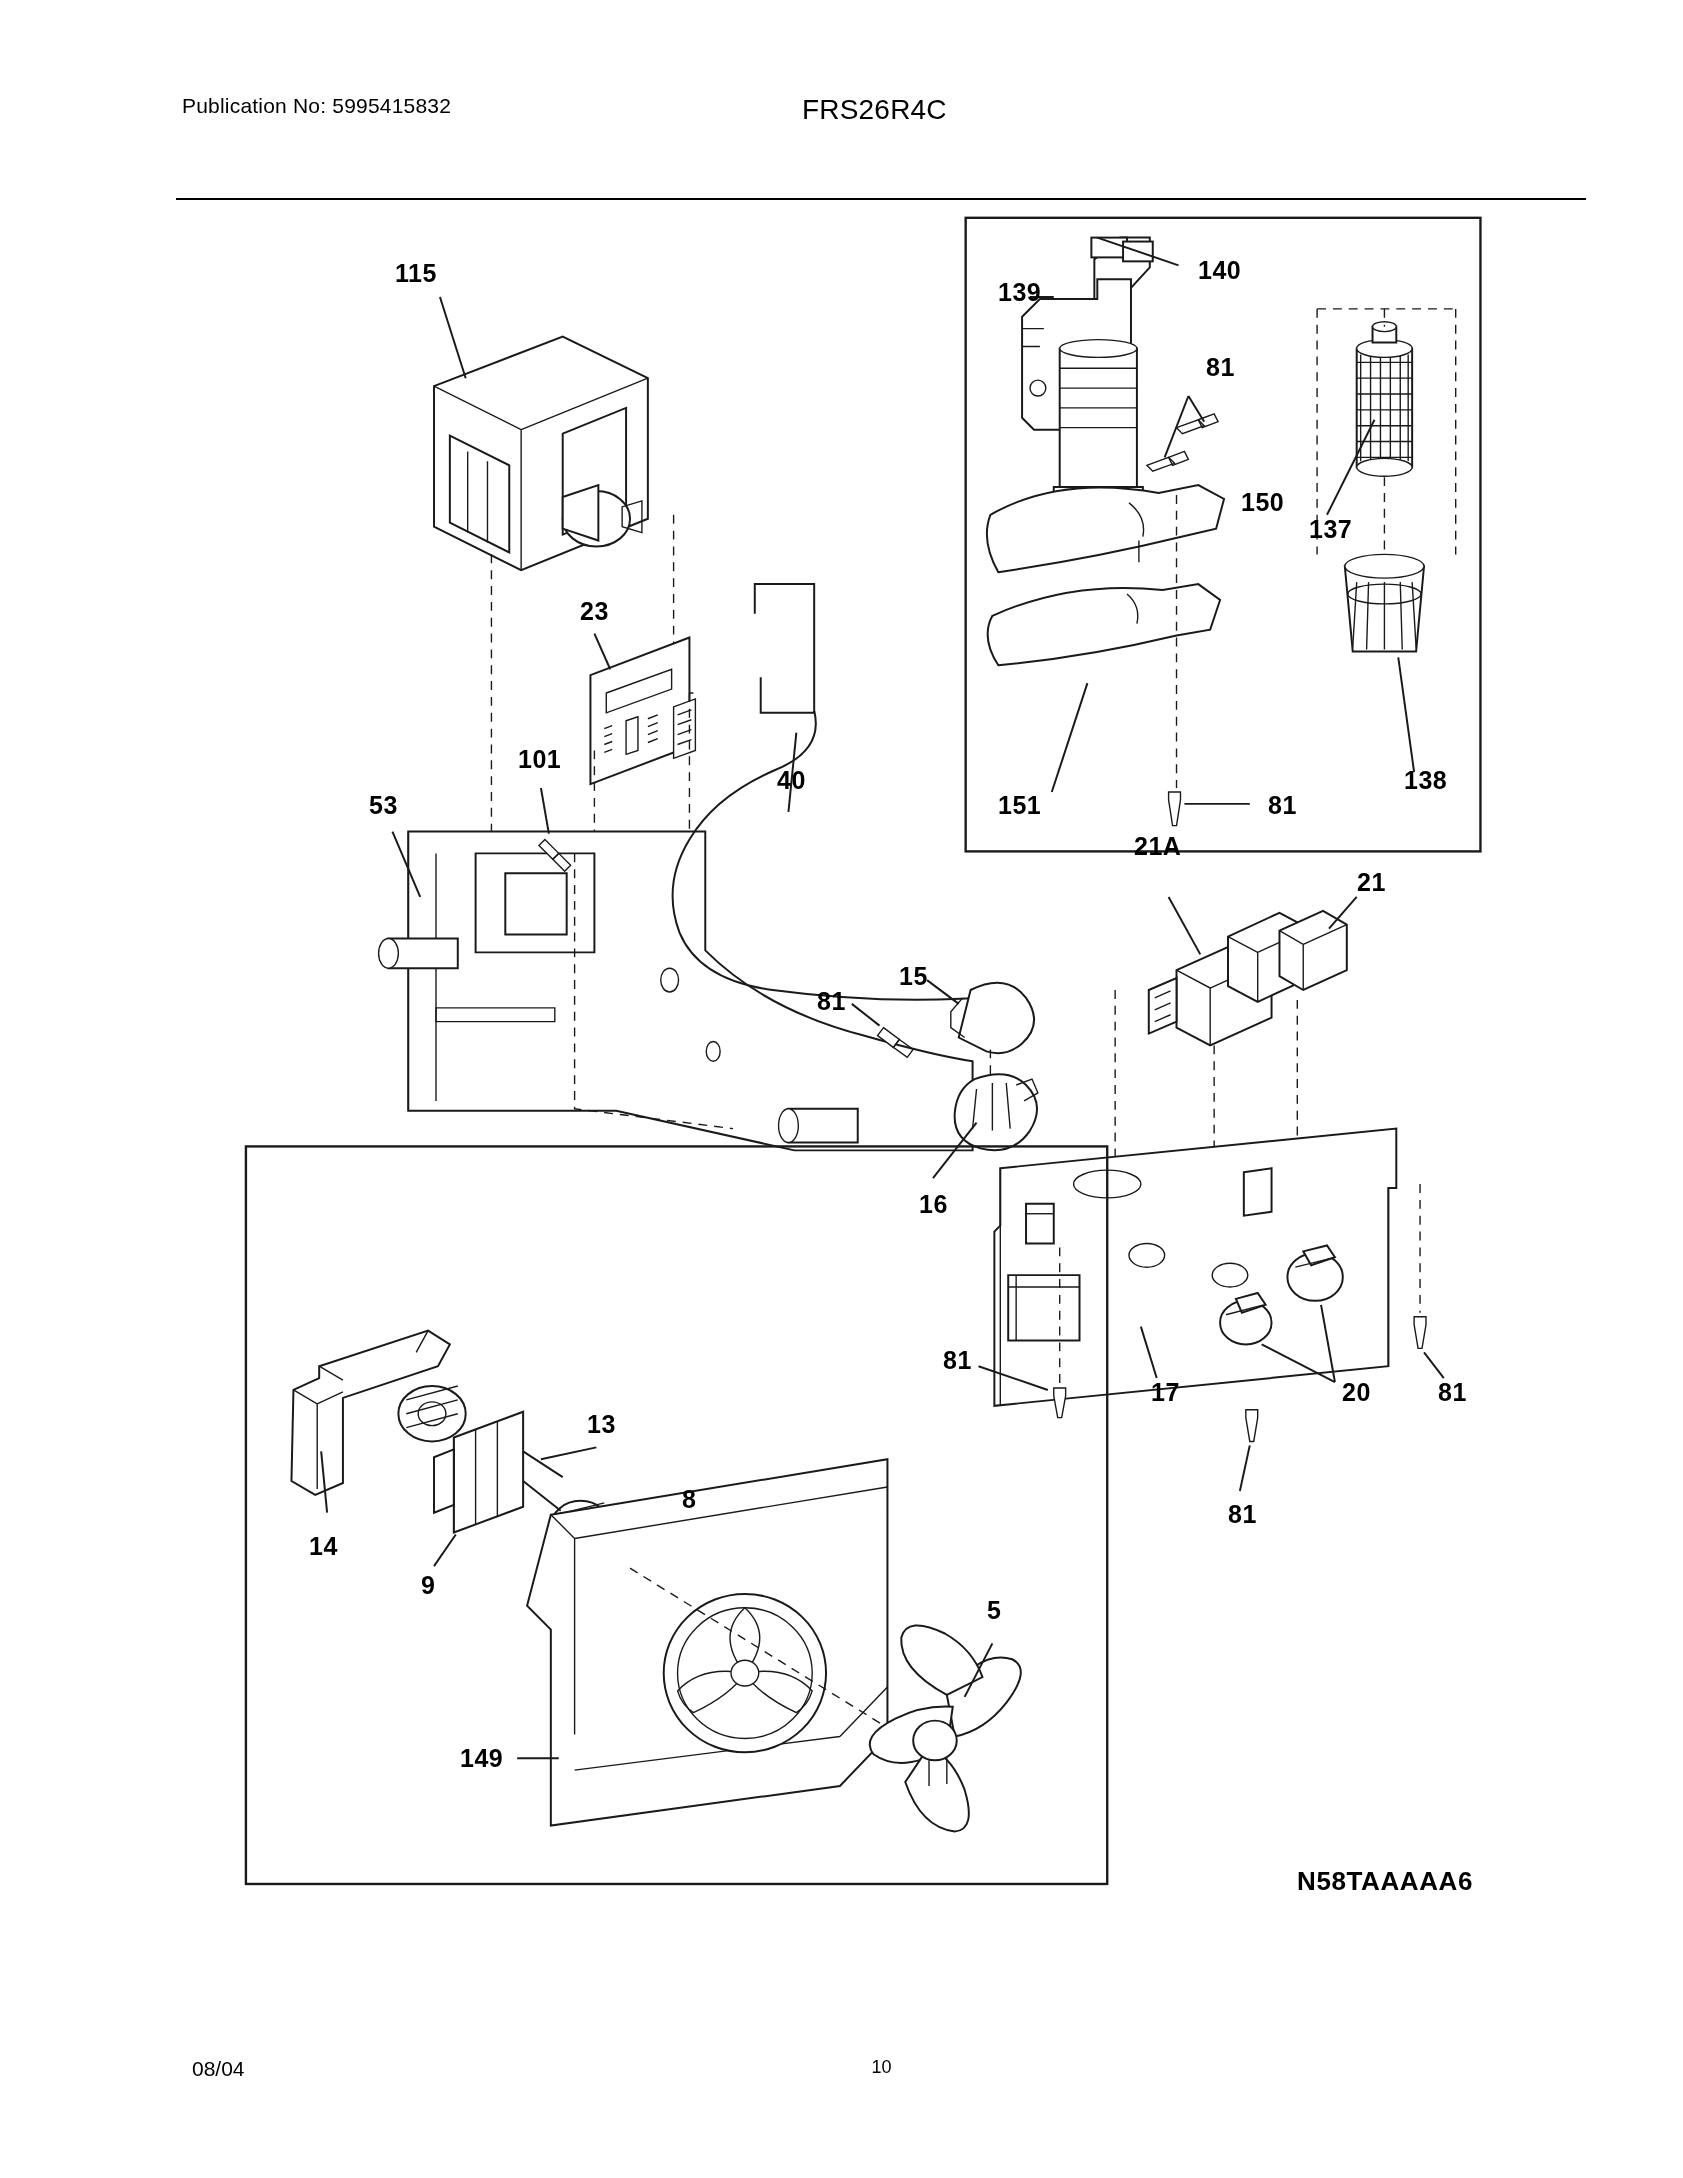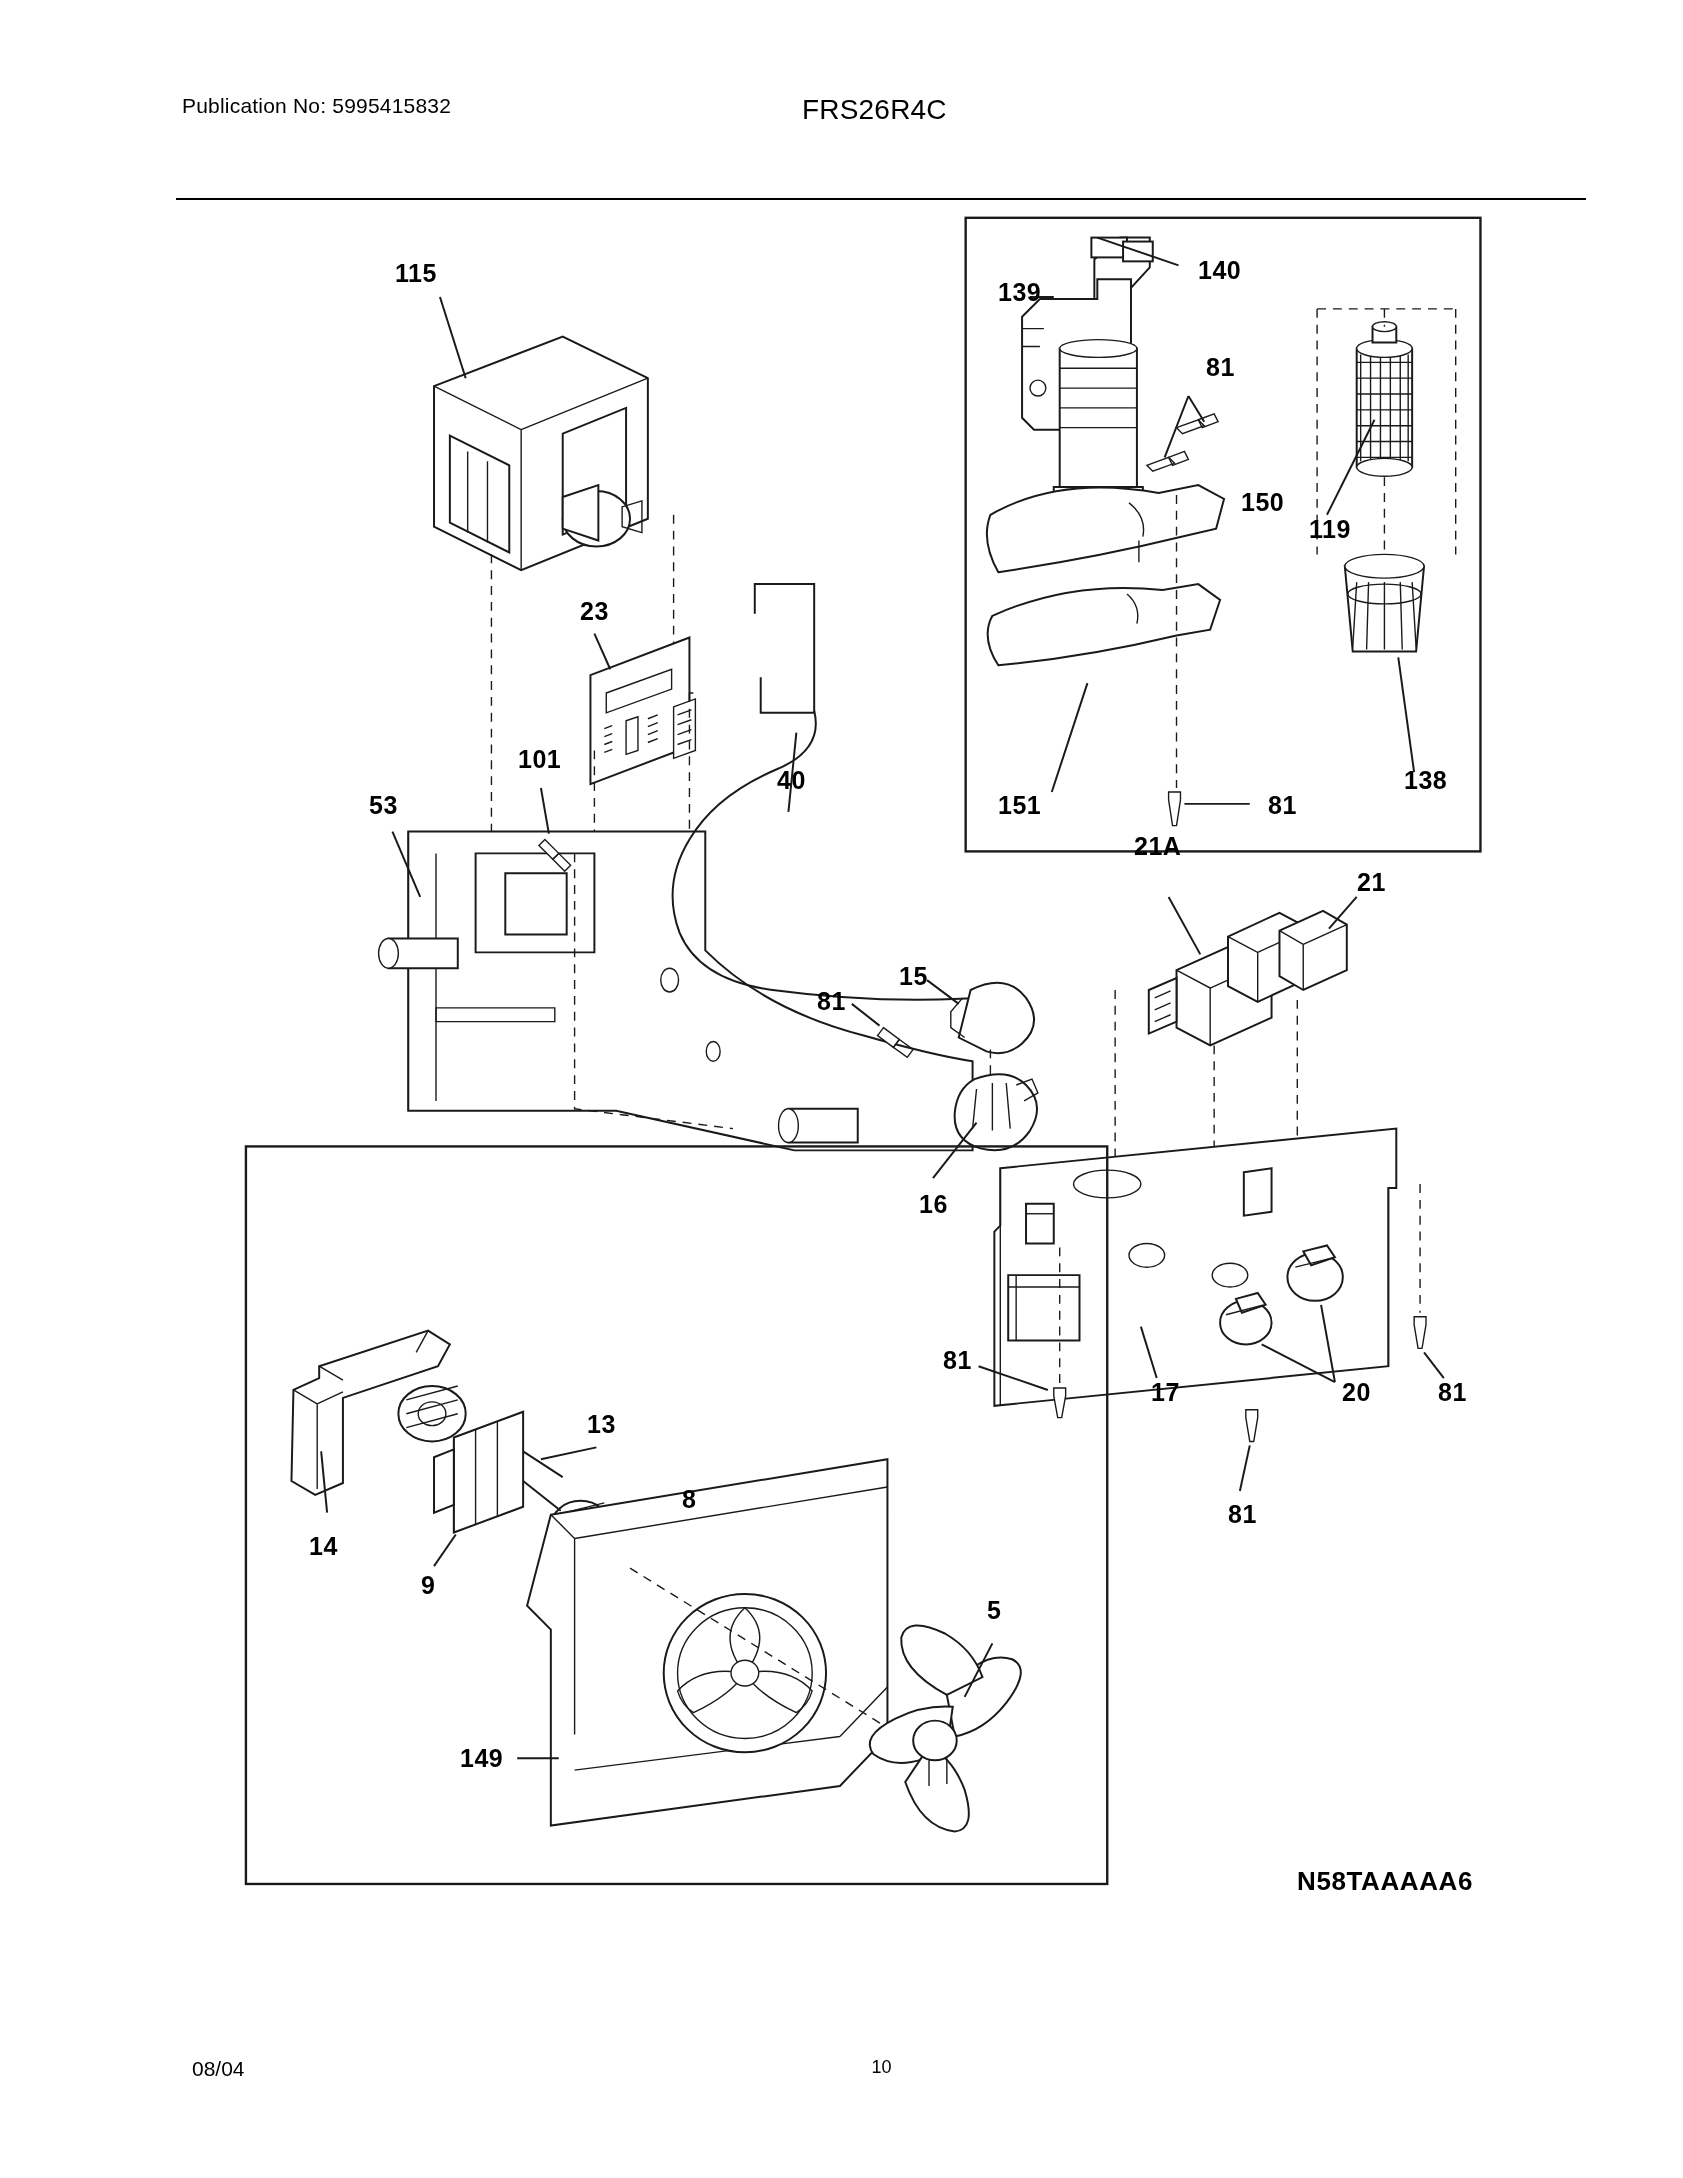--- a/index.html
+++ b/index.html
@@ -329,21 +329,21 @@
   <div class="callout" style="left:1317px; top:868px;">21</div>
   <div class="callout" style="left:903px; top:1346px;">81</div>
   <div class="callout" style="left:1111px; top:1378px;">17</div>
   <div class="callout" style="left:1188px; top:1500px;">81</div>
   <div class="callout" style="left:1302px; top:1378px;">20</div>
   <div class="callout" style="left:1398px; top:1378px;">81</div>
   <div class="callout" style="left:958px; top:278px;">139</div>
   <div class="callout" style="left:1158px; top:256px;">140</div>
   <div class="callout" style="left:1166px; top:353px;">81</div>
   <div class="callout" style="left:1201px; top:488px;">150</div>
-  <div class="callout" style="left:1269px; top:515px;">119</div>
+  <div class="callout" style="left:1269px; top:515px;">137</div>
   <div class="callout" style="left:1364px; top:766px;">138</div>
   <div class="callout" style="left:958px; top:791px;">151</div>
   <div class="callout" style="left:1228px; top:791px;">81</div>
   <div class="callout" style="left:269px; top:1532px;">14</div>
   <div class="callout" style="left:381px; top:1571px;">9</div>
   <div class="callout" style="left:547px; top:1410px;">13</div>
   <div class="callout" style="left:642px; top:1485px;">8</div>
   <div class="callout" style="left:420px; top:1744px;">149</div>
   <div class="callout" style="left:947px; top:1596px;">5</div>
 

